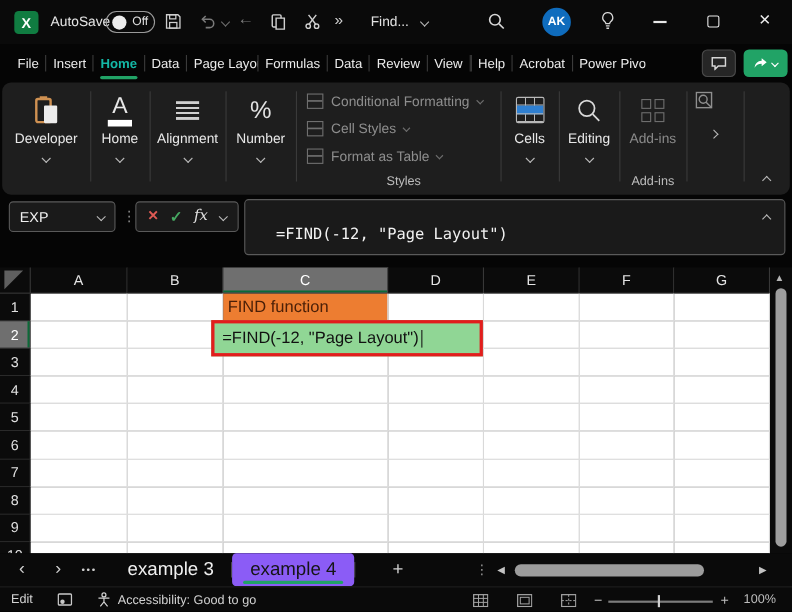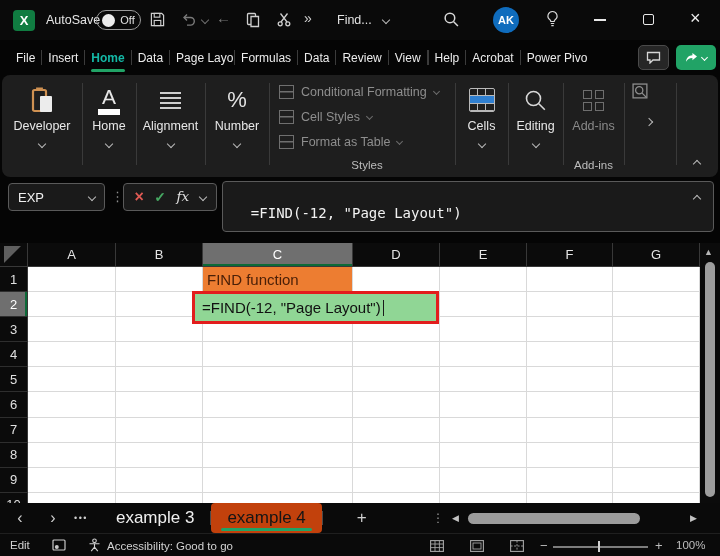--- a/index.html
+++ b/index.html
@@ -88,21 +88,21 @@
   .vscroll{position:absolute;right:0;top:243px;width:20px;height:260px;background:#0b0b0b;}
   .varrow{position:absolute;left:4px;top:4px;color:#b5b5b5;font-size:9px;}
   .vthumb{position:absolute;left:5px;top:19px;width:10px;height:235px;border-radius:5px;background:#9e9e9e;}
 
   
   .sheetbar{position:absolute;top:503px;left:0;width:720px;height:30px;background:#0a0a0a;display:flex;align-items:stretch;}
   .snav{color:#cfcfcf;font-size:16px;width:26px;display:flex;align-items:center;justify-content:center;margin-left:7px;}
   .sdots{color:#cfcfcf;font-size:9px;letter-spacing:1.5px;display:flex;align-items:center;margin:0 12px 0 8px;}
   .stabs{display:flex;align-items:stretch;}
   .stab{display:flex;align-items:center;padding:0 16px;font-size:17px;color:#f0f0f0;position:relative;}
-  .stab.active{background:#c2410c;color:#151515;border-radius:4px;}
+  .stab.active{background:#8b5cf6;color:#151515;border-radius:4px;}
   .stab.active::after{content:"";position:absolute;left:10px;right:10px;bottom:2.5px;height:2.5px;background:var(--accent,#21a366);border-radius:2px;}
   .ssep{width:1px;height:14px;background:#4a4a4a;align-self:center;}
   .sadd{color:#cfcfcf;font-size:17px;display:flex;align-items:center;margin-left:34px;}
   .skebab{position:absolute;left:432px;top:8px;color:#9a9a9a;font-size:12px;}
   .harrowL{position:absolute;left:452px;top:10px;color:#c3c3c3;font-size:9px;}
   .hthumb{position:absolute;left:468px;top:9.5px;width:172px;height:11px;border-radius:6px;background:#9c9c9c;}
   .harrowR{position:absolute;left:690px;top:10px;color:#c3c3c3;font-size:9px;}
 
   
   .statusbar{position:absolute;top:533px;left:0;width:720px;height:23px;background:#0a0a0a;border-top:1px solid #1f1f1f;font-size:11.5px;color:#d2d2d2;}

